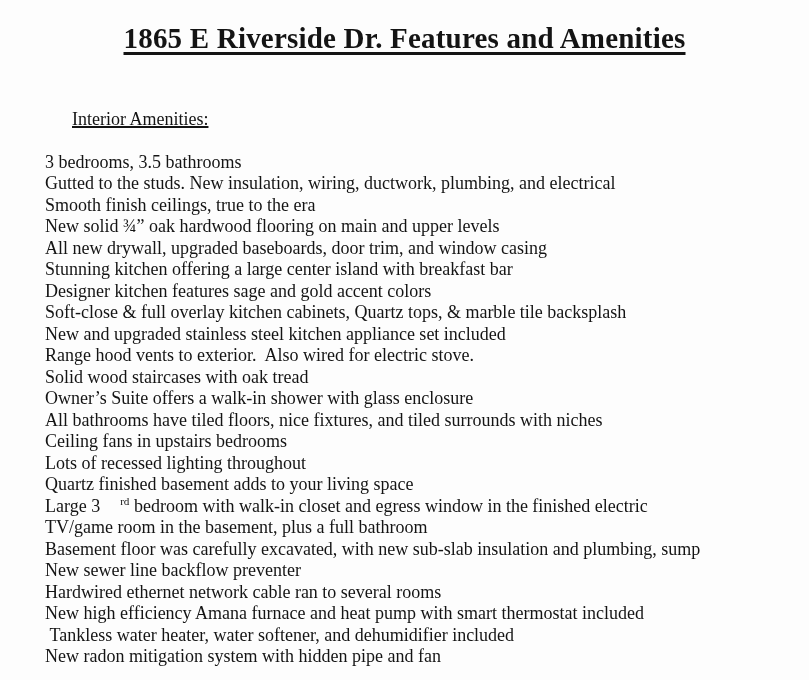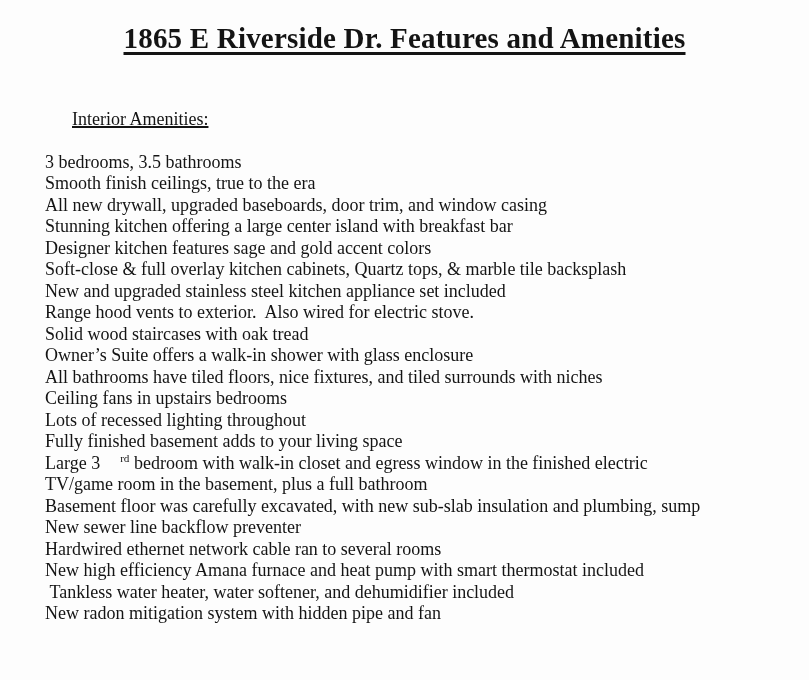--- a/index.html
+++ b/index.html
@@ -64,33 +64,35 @@
   <div class="title">
     <span class="underlined">1865 E Riverside Dr. Features and Amenities</span>
   </div>
 
   <div class="content">
     <div class="line">
       <span class="section-heading">Interior Amenities:</span>
     </div>
 
     <div class="line">3 bedrooms, 3.5 bathrooms</div>
+    <div class="line">Gutted to the studs. New insulation, wiring, ductwork, plumbing, and electrical</div>
     <div class="line">Smooth finish ceilings, true to the era</div>
+    <div class="line">New solid ¾” oak hardwood flooring on main and upper levels</div>
     <div class="line">All new drywall, upgraded baseboards, door trim, and window casing</div>
     <div class="line">Stunning kitchen offering a large center island with breakfast bar</div>
     <div class="line">Designer kitchen features sage and gold accent colors</div>
     <div class="line">Soft-close &amp; full overlay kitchen cabinets, Quartz tops, &amp; marble tile backsplash</div>
     <div class="line">New and upgraded stainless steel kitchen appliance set included</div>
     <div class="line">Range hood vents to exterior.  Also wired for electric stove.</div>
     <div class="line">Solid wood staircases with oak tread</div>
     <div class="line">Owner’s Suite offers a walk-in shower with glass enclosure</div>
     <div class="line">All bathrooms have tiled floors, nice fixtures, and tiled surrounds with niches</div>
     <div class="line">Ceiling fans in upstairs bedrooms</div>
     <div class="line">Lots of recessed lighting throughout</div>
-    <div class="line">Fully finished basement adds to your living space</div>
+    <div class="line">Quartz finished basement adds to your living space</div>
 
     <div class="line"><span>Large 3</span><sup>rd</sup><span> bedroom with walk-in closet and egress window in the finished electric</span></div>
 
     <div class="line">TV/game room in the basement, plus a full bathroom</div>
     <div class="line">Basement floor was carefully excavated, with new sub-slab insulation and plumbing, sump</div>
     <div class="line">New sewer line backflow preventer</div>
     <div class="line">Hardwired ethernet network cable ran to several rooms</div>
     <div class="line">New high efficiency Amana furnace and heat pump with smart thermostat included</div>
     <div class="line"> Tankless water heater, water softener, and dehumidifier included</div>
     <div class="line">New radon mitigation system with hidden pipe and fan</div>

